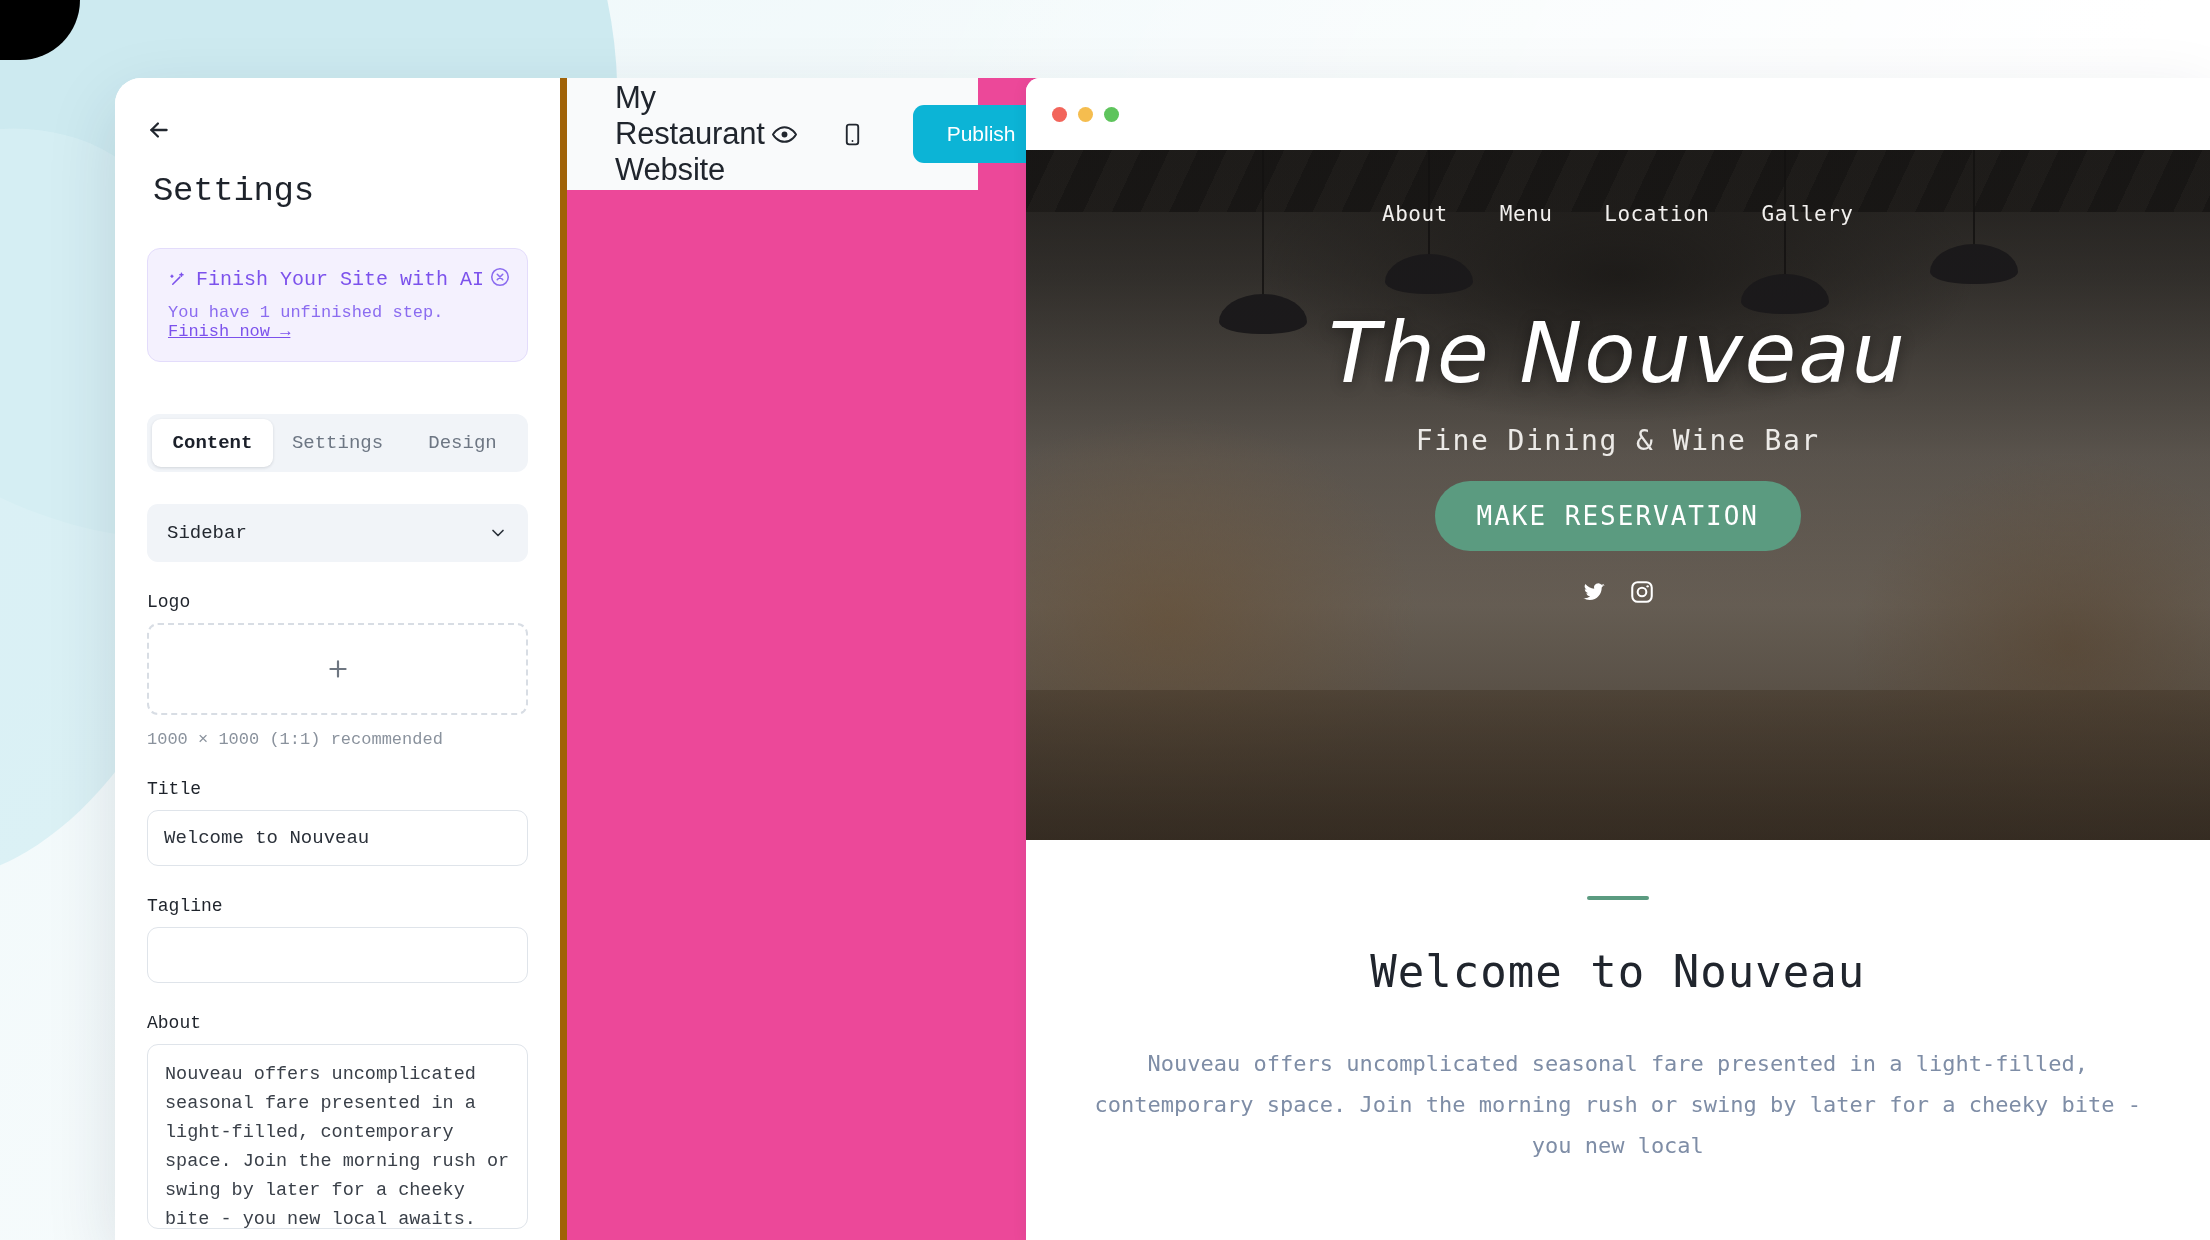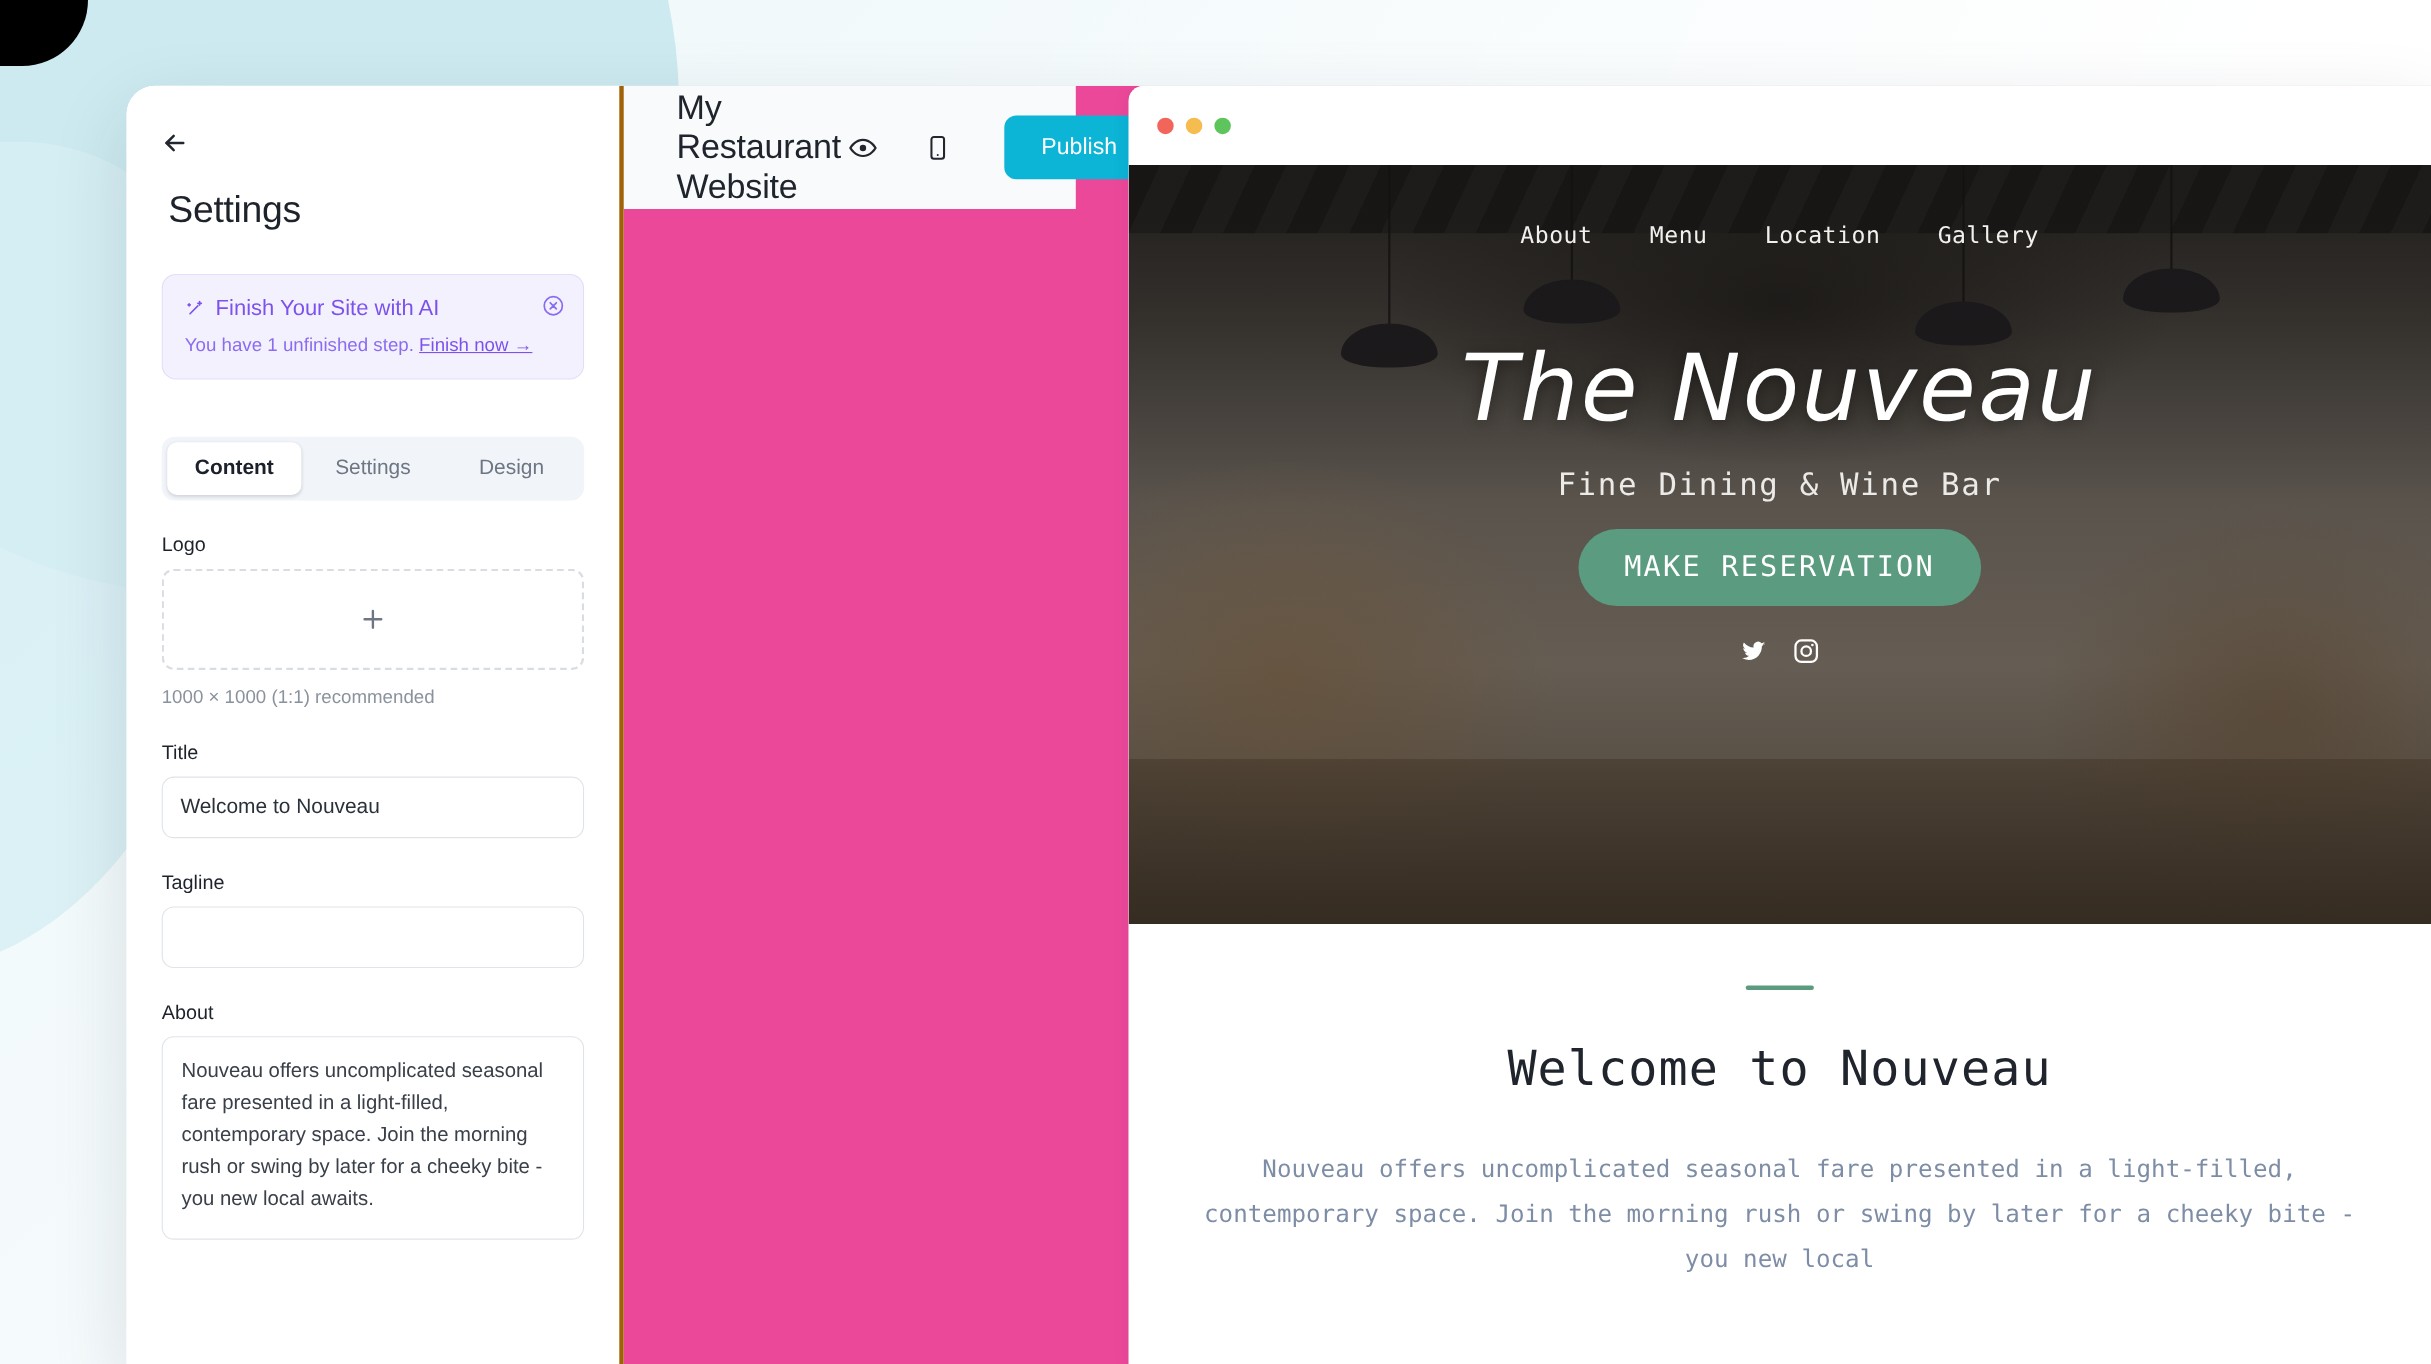--- a/index.html
+++ b/index.html
@@ -71,24 +71,25 @@
     box-shadow: 0 24px 70px rgba(22, 42, 60, .13);
     overflow: hidden;
     display: flex;
   }
 
   
   #left-panel {
     width: 452px;
     flex: 0 0 452px;
     background: #ffffff;
-    border-right: 4px solid #a16207;
+    border-right: 7px solid #a16207;
     padding: 30px 0 0 0;
     position: relative;
     overflow: hidden;
+    font-family: Liberation Mono, monospace;
   }
 
   #back-button {
     width: 44px; height: 44px;
     display: flex; align-items: center; justify-content: center;
     margin-left: 22px;
     cursor: pointer;
     border-radius: 8px;
   }
   #back-button svg { display:block; }
@@ -501,20 +502,26 @@
         </svg>
       </div>
     </div>
 
     <div id="tabs">
       <div class="tab active">Content</div>
       <div class="tab">Settings</div>
       <div class="tab">Design</div>
     </div>
 
+    <div id="section-select">
+      <span id="section-select-label">Sidebar</span>
+      <svg width="20" height="20" viewBox="0 0 24 24" fill="none" stroke="#2b313a" stroke-width="2" stroke-linecap="round" stroke-linejoin="round">
+        <path d="M6 9l6 6 6-6"></path>
+      </svg>
+    </div>
 
     <div class="field-label">Logo</div>
     <div id="logo-drop">
       <svg width="26" height="26" viewBox="0 0 24 24" fill="none" stroke="#6e7681" stroke-width="2" stroke-linecap="round">
         <path d="M12 5v14M5 12h14"></path>
       </svg>
     </div>
     <div class="hint-text">1000 × 1000 (1:1) recommended</div>
 
     <div class="field-label">Title</div>

